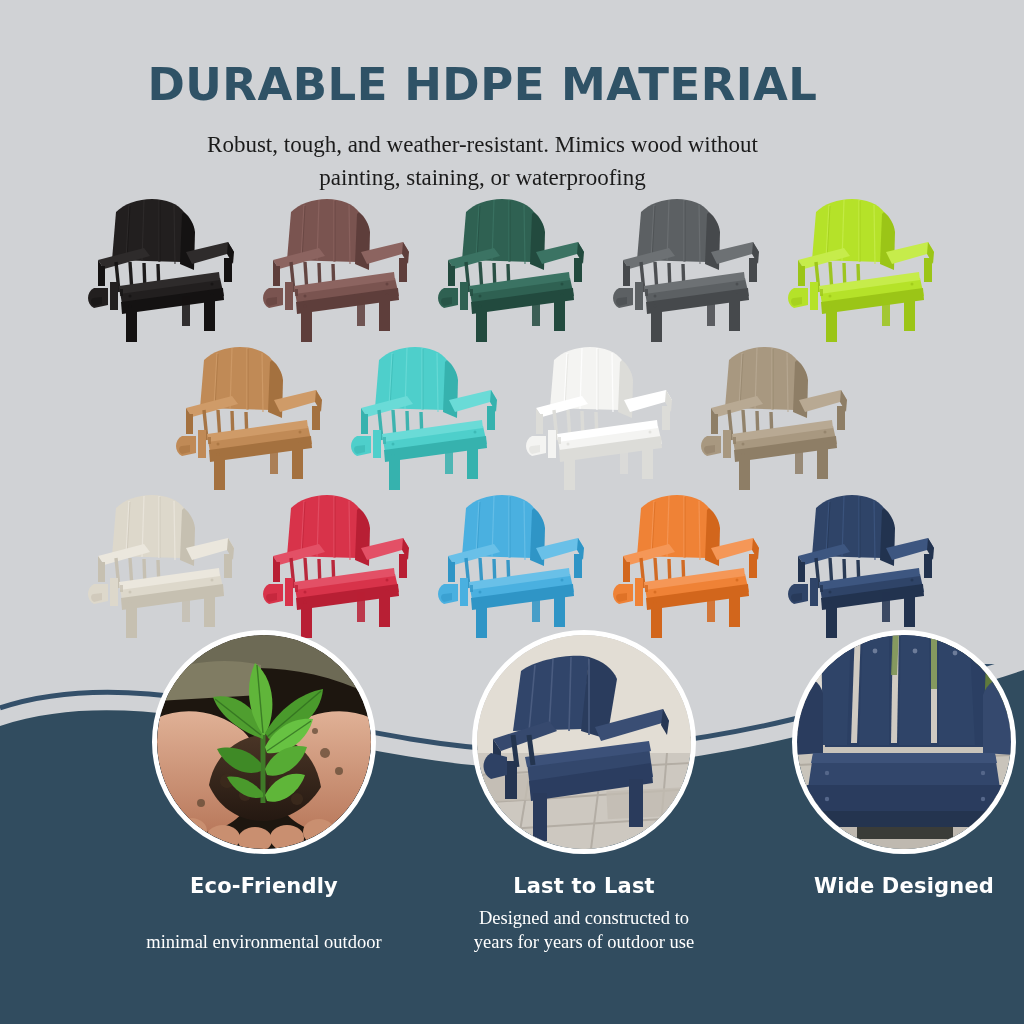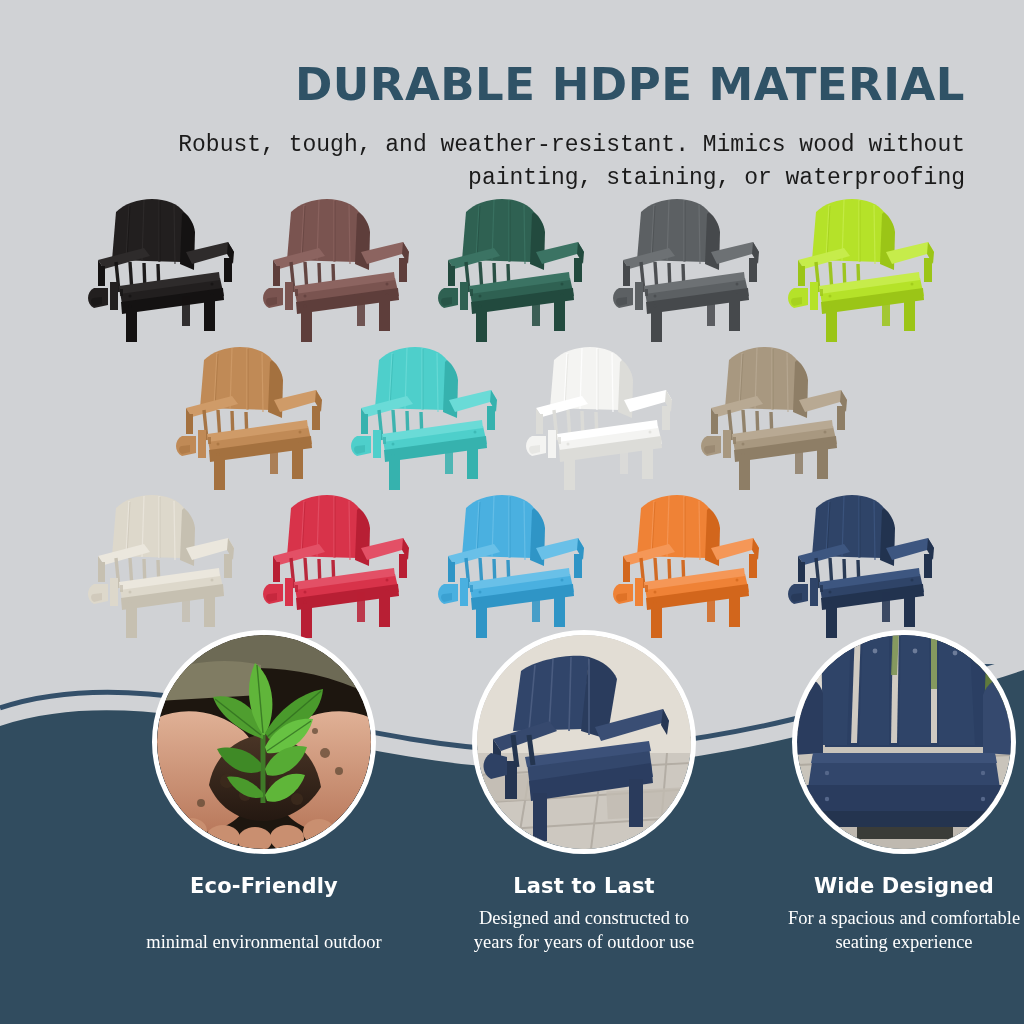--- a/index.html
+++ b/index.html
@@ -19,36 +19,36 @@
     height: 1024px;
     background: #d0d2d5;
     overflow: hidden;
   }
 
   
   .header {
     position: absolute;
     top: 0; left: 0;
     width: 965px;
-    text-align: right;
+    text-align: center;
   }
   .title {
     margin: 0;
     padding-top: 58px;
     font-family: "DejaVu Sans", sans-serif;
     font-weight: 700;
     font-size: 45px;
     letter-spacing: 0.5px;
     color: #2f5266;
     text-transform: uppercase;
   }
   .subtitle {
     margin: 0;
     padding-top: 18px;
-    font-family: Liberation Mono, monospace;
+    font-family: Liberation Serif, serif;
     font-size: 23px;
     line-height: 1.42;
     color: #1b1b1b;
   }
 
   
   .chair-grid {
     position: absolute;
     top: 196px;
     left: 0;
@@ -1238,20 +1238,16 @@
               <circle cx="30" cy="164" r="2.2"></circle>
               <circle cx="186" cy="164" r="2.2"></circle>
             </g>
 
             <rect x="8" y="176" width="198" height="16" fill="#24344f"></rect>
             <rect x="60" y="192" width="96" height="12" fill="#3a3c38"></rect>
           </g>
         </svg>
       </div>
       <h3 class="feature-title">Wide Designed</h3>
-      <p class="feature-desc">
-        <span>For a spacious and comfortable</span><br>
-        <span>seating experience</span>
-      </p>
     </div>
 
   </div>
 </div>
 
 </body></html>

